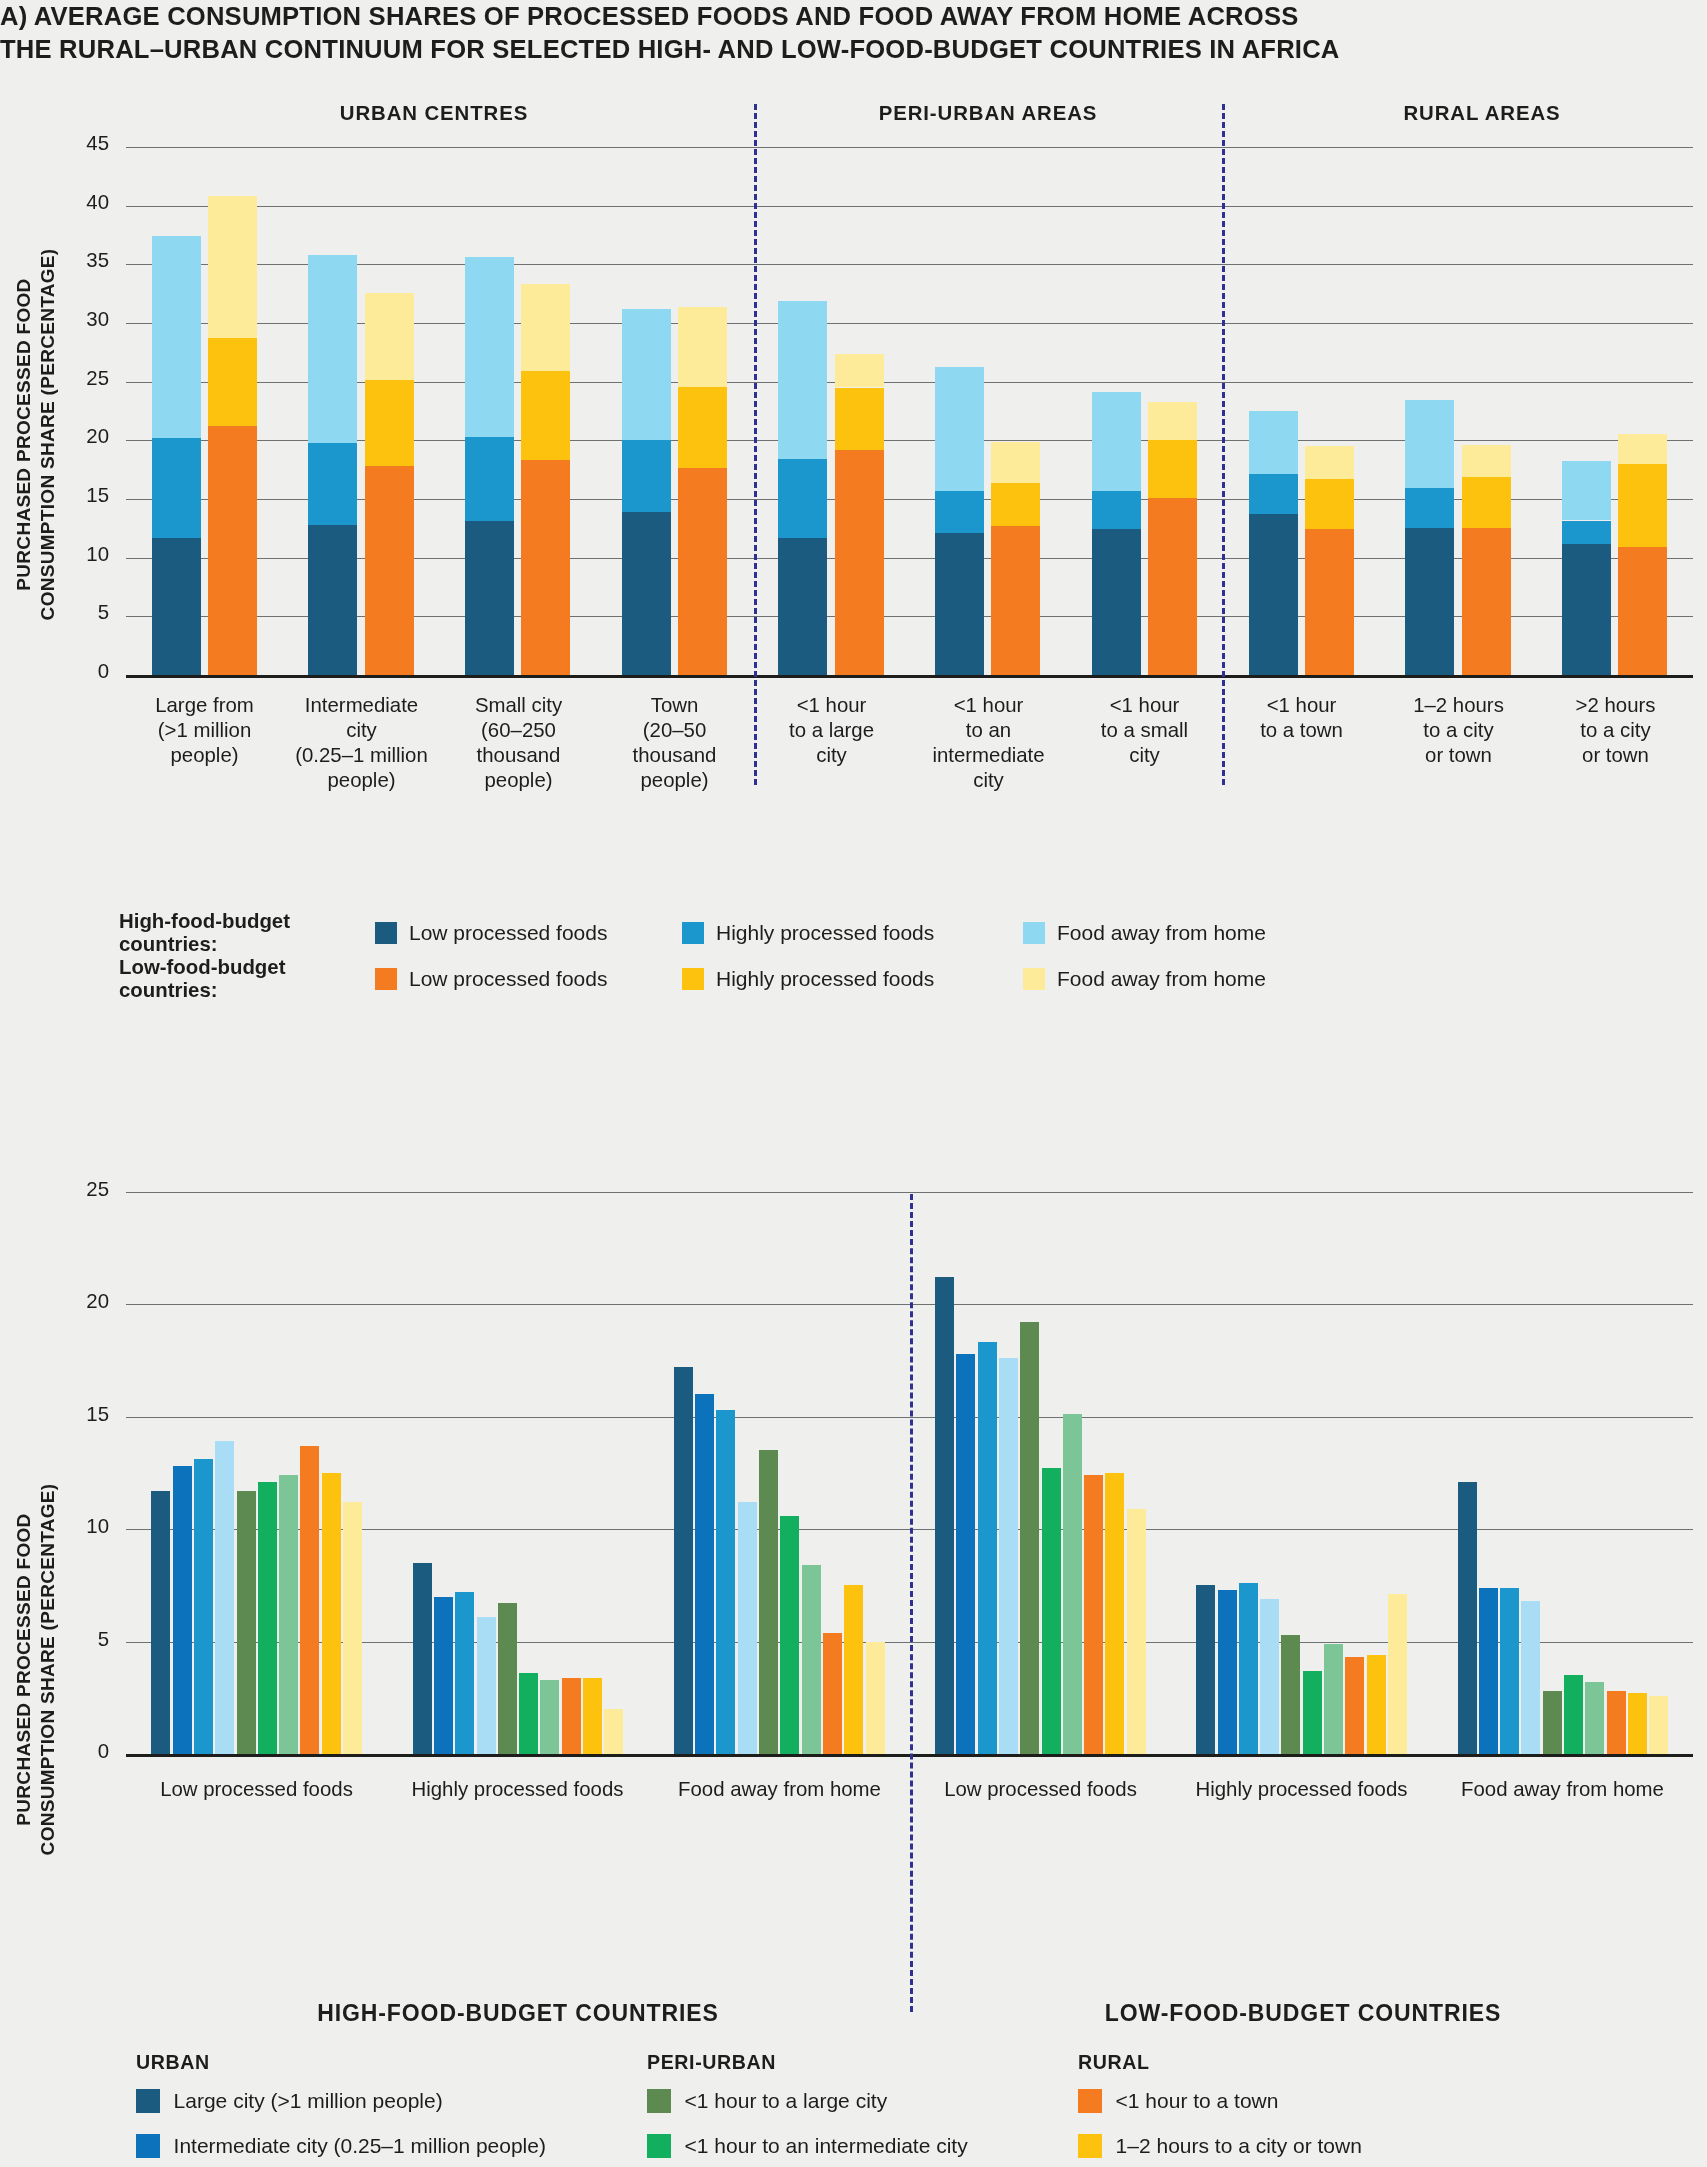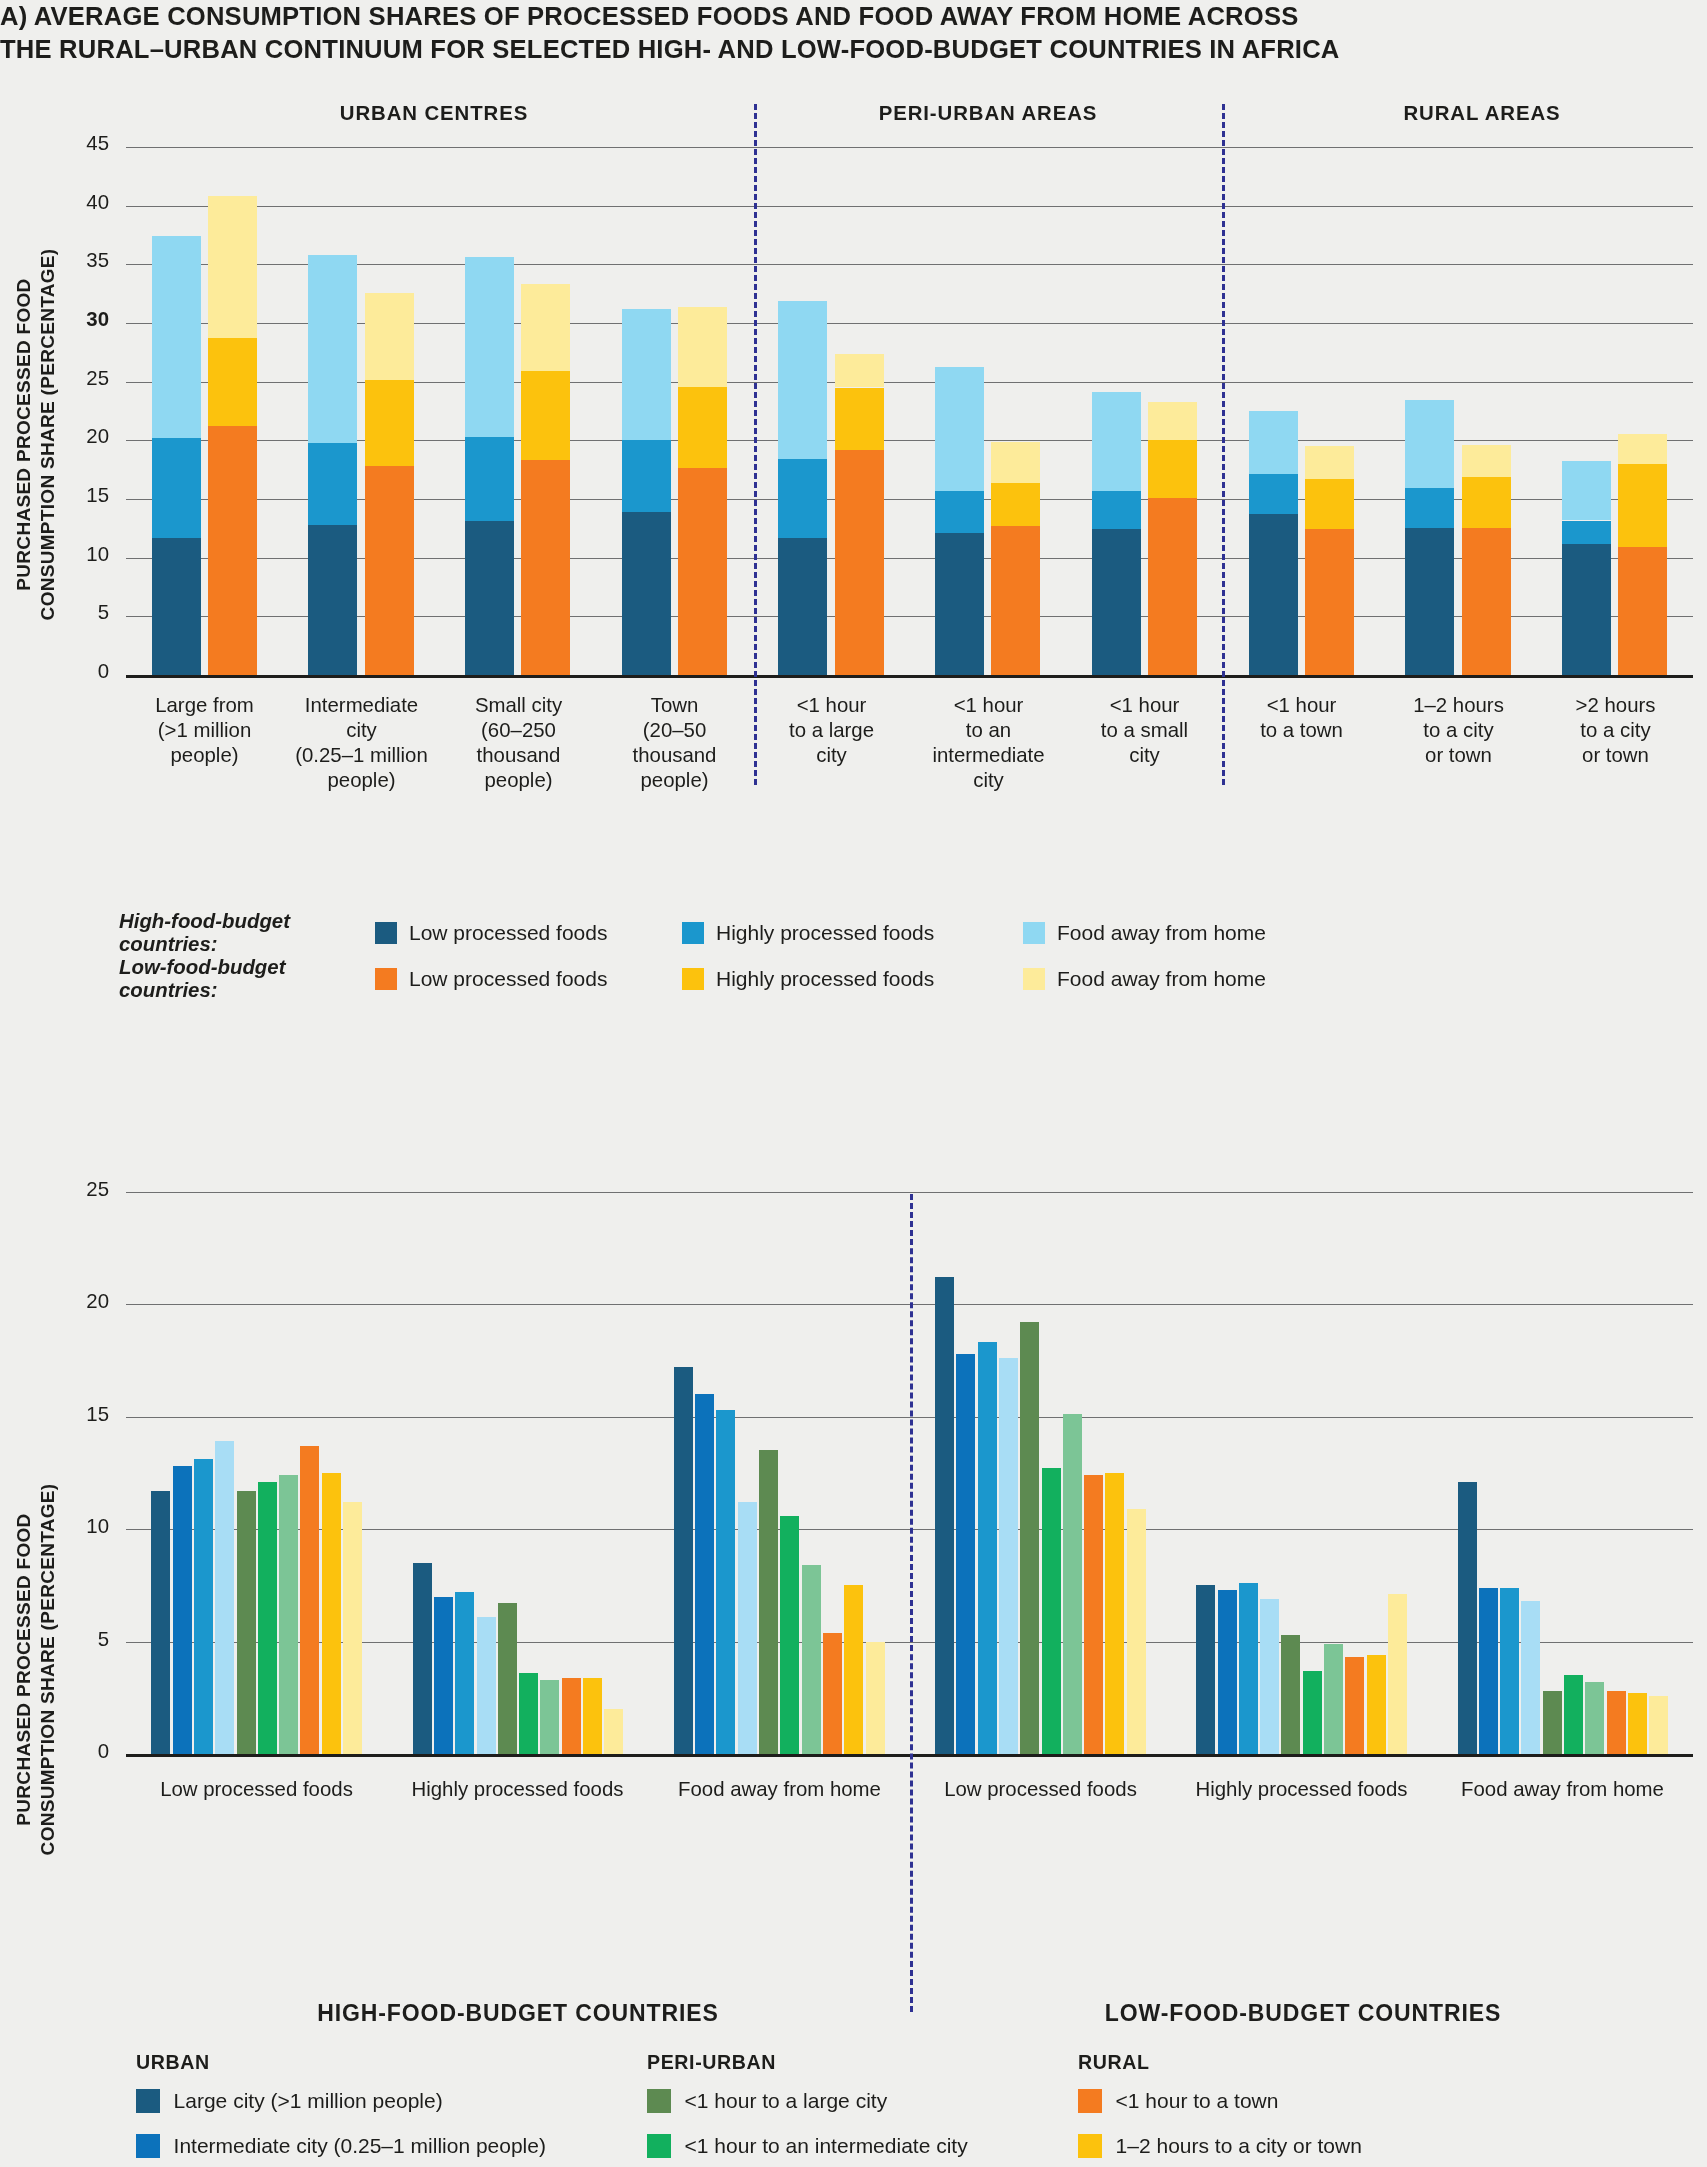--- a/index.html
+++ b/index.html
@@ -44,21 +44,21 @@
   .sectlabel{position:absolute;font-size:20.4px;font-weight:bold;letter-spacing:0.9px;text-align:center;text-transform:uppercase;}
   .catlabel{position:absolute;font-size:20.4px;text-align:center;line-height:1.22;color:#1d1d1b;}
   .axistitle{position:absolute;font-size:21px;font-weight:bold;letter-spacing:0.5px;text-align:center;text-transform:uppercase;}
 
   
   .bar{position:absolute;bottom:0;}
   .seg{position:absolute;width:100%;}
 
   
   .legend-row{position:absolute;display:flex;align-items:center;}
-  .legend-rowlabel{font-size:20.4px;font-weight:bold;width:256px;font-style:italic;}
+  .legend-rowlabel{font-size:20.4px;font-weight:bold;width:256px;}
   .legend-entry{display:flex;align-items:center;}
   .swatch{width:22px;height:22px;display:inline-block;margin-right:12px;flex:none;}
   .legend-text{font-size:21px;white-space:nowrap;}
   .legend-col{position:absolute;}
   .legend-col-title{font-size:19.6px;font-weight:bold;letter-spacing:0.6px;margin-bottom:15.3px;text-transform:uppercase;}
   .legend-col .legend-entry{margin-bottom:20.4px;}
   .legend-col .swatch{width:24px;height:24px;margin-right:13.6px;}
 </style>
 </head>
 <body>
@@ -196,21 +196,21 @@
       </div>
     <div class="axisline" style="top:528px;width:1567px;"></div>
   </div>
   <div id="a-yticks">
       <div class="ytick" style="left: 32px; top: 660px; width: 77px;">0</div>
       <div class="ytick" style="left: 32px; top: 601px; width: 77px;">5</div>
       <div class="ytick" style="left: 32px; top: 543px; width: 77px;">10</div>
       <div class="ytick" style="left: 32px; top: 484px; width: 77px;">15</div>
       <div class="ytick" style="left: 32px; top: 425px; width: 77px;">20</div>
       <div class="ytick" style="left: 32px; top: 367px; width: 77px;">25</div>
-      <div class="ytick" style="left: 32px; top: 308px; width: 77px; font-weight: bold;">30</div>
+      <div class="ytick" style="left: 32px; top: 308px; width: 77px;">30</div>
       <div class="ytick" style="left: 32px; top: 249px; width: 77px;">35</div>
       <div class="ytick" style="left: 32px; top: 191px; width: 77px;">40</div>
       <div class="ytick" style="left: 32px; top: 132px; width: 77px;">45</div>
     </div>
 
   <div class="divider" style="left:754px;top:104px;height:681px;"></div>
   <div class="divider" style="left:1222px;top:104px;height:681px;"></div>
 
   <div id="a-catlabels">
       <div class="catlabel" style="left: 126px; top: 693px; width: 157px;">

